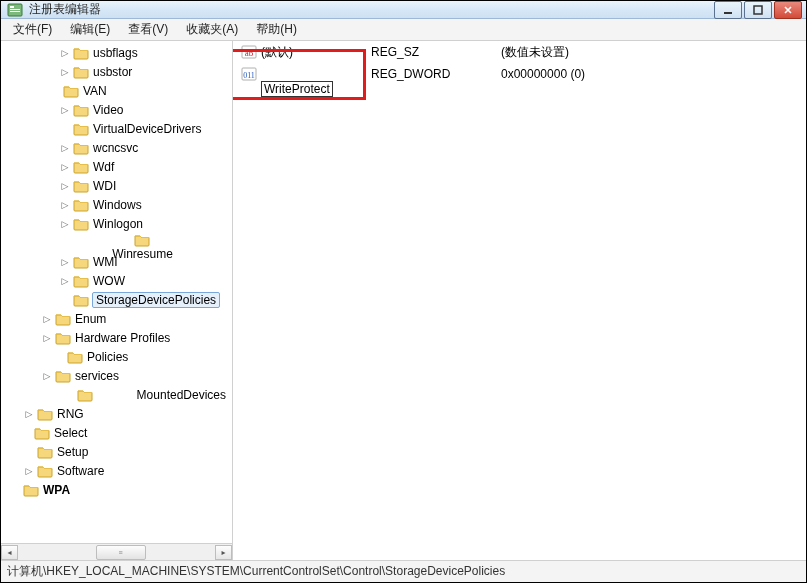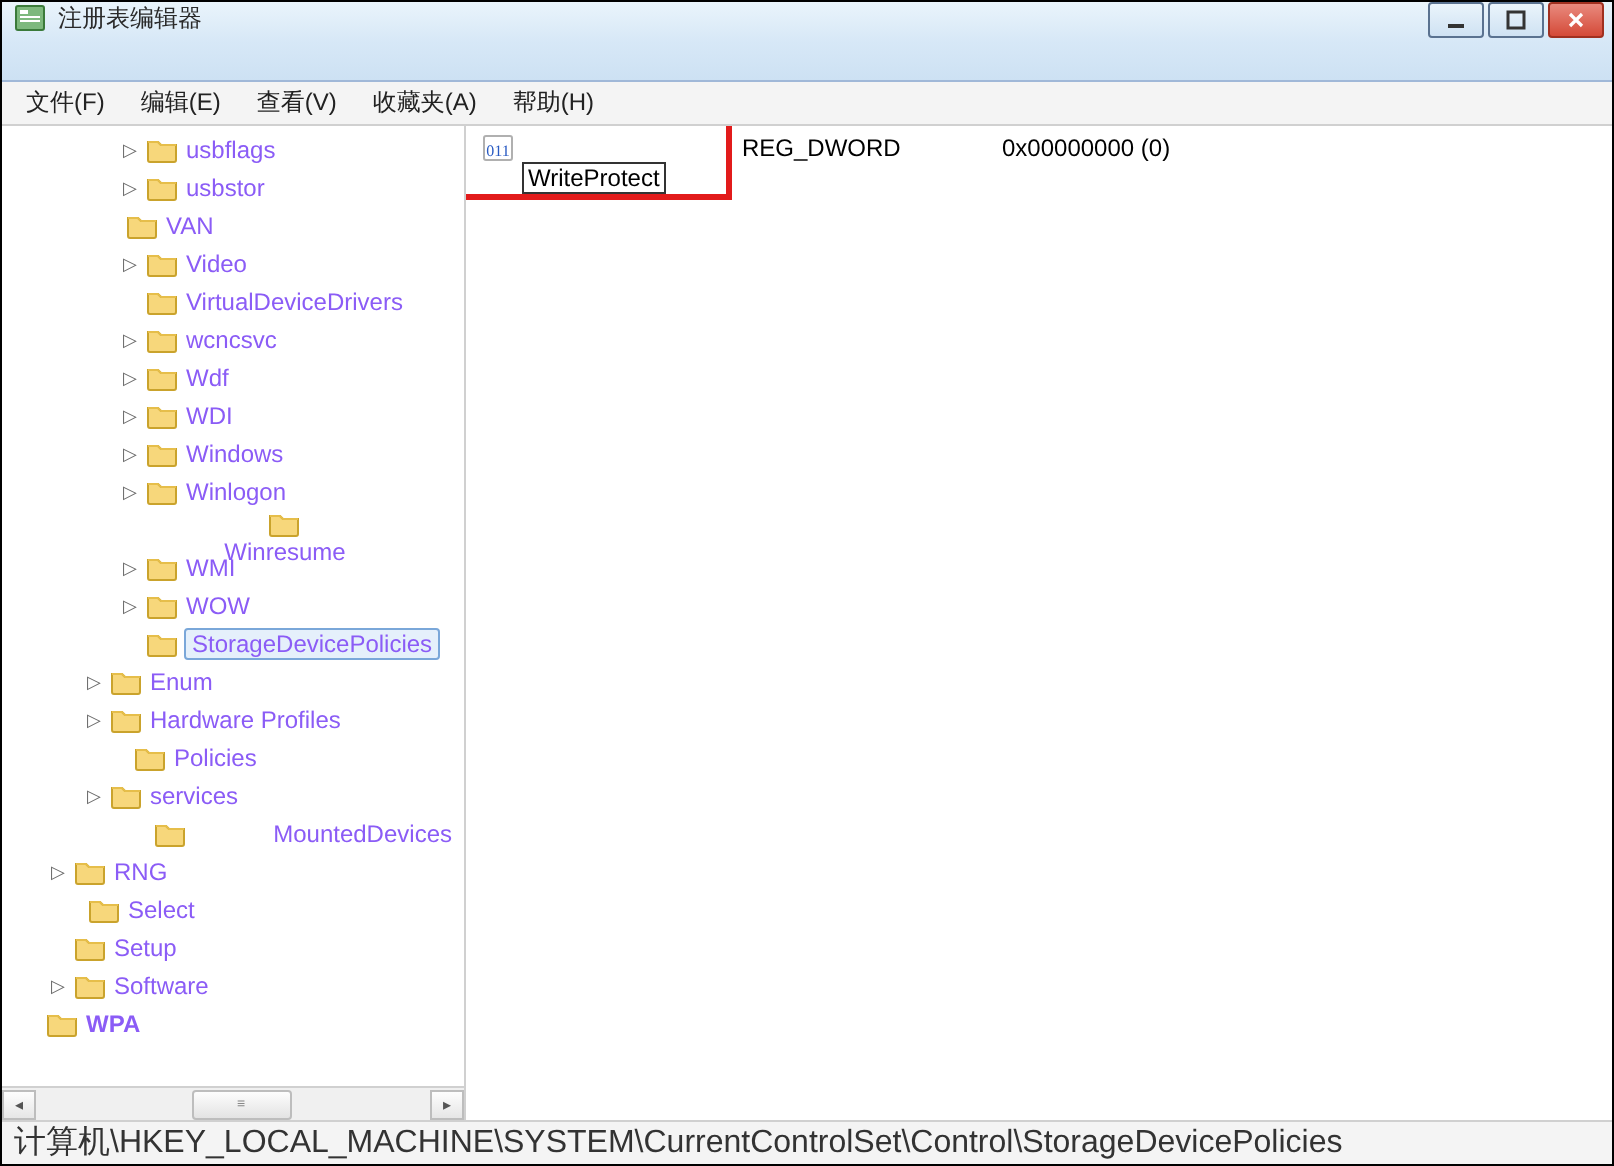--- a/index.html
+++ b/index.html
@@ -10,25 +10,25 @@
     background: #fff;
     width: 807px;
     height: 583px;
     border: 1px solid #000;
     display: flex;
     flex-direction: column;
     overflow: hidden;
   }
   
   .titlebar {
-    height: 40px;
+    height: 18px;
     background: linear-gradient(to bottom, #eaf4fb 0%, #d7e8f7 50%, #cde1f3 100%);
     border-bottom: 1px solid #a0b8d8;
     display: flex;
-    align-items: flex-start;
+    align-items: center;
     padding: 0 4px 0 6px;
   }
   .titlebar .app-icon {
     width: 16px; height: 16px;
     margin-right: 6px;
     display: inline-flex; align-items:center; justify-content:center;
   }
   .titlebar .title { flex: 1; color: #2a2a2a; font-size: 12px; }
   .window-controls { display: flex; gap: 2px; }
   .winbtn {
@@ -87,21 +87,21 @@
   }
   .expander {
     width: 12px; text-align:center; color:#6b6b6b;
     font-size: 9px; user-select:none;
     display:inline-block;
   }
   .folder {
     width: 16px; height: 14px; margin: 0 4px 0 2px;
     display:inline-flex; align-items:center; justify-content:center;
   }
-  .treerow .label { color:#8b5cf6; }
+  .treerow .label { color:#000000; }
   .treerow.selected .label {
     background: #e5f0fb;
     border: 1px solid #7aa7d9;
     border-radius: 2px;
     padding: 0 3px;
     margin-left: -1px;
   }
   
   .hscroll {
     height: 17px;
@@ -172,21 +172,21 @@
     margin-top:29px;
   }
   
   .statusbar {
     height: 22px;
     border-top: 1px solid #d0d0d0;
     background:#f4f4f4;
     display:flex; align-items:center;
     padding: 0 6px;
     color:#333;
-    font-size:16px;
+    font-size:12px;
   }
 </style>
 </head>
 <body>
 
 <div class="titlebar">
   <span class="app-icon">
     <svg width="16" height="16" viewBox="0 0 16 16">
       <rect x="1" y="2" width="14" height="12" rx="1" fill="#7db87d" stroke="#3a7a3a"></rect>
       <rect x="3" y="4" width="4" height="2" fill="#fff"></rect>
@@ -419,21 +419,21 @@
         <div class="treerow" style="padding-left: 22px;">
           <span class="expander">▷</span>
           <span class="folder">
             <svg width="16" height="14" viewBox="0 0 16 14">
               <path d="M1 3 h5 l1.5 1.5 H15 V12 a1 1 0 0 1 -1 1 H2 a1 1 0 0 1 -1 -1 Z" fill="#f7d77b" stroke="#caa32c"></path>
               <path d="M1 3 h5 l1.5 1.5 H15" fill="none" stroke="#e6be4a"></path>
             </svg>
           </span>
           <span class="label">RNG</span>
         </div>
-        <div class="treerow" style="padding-left: 29px;">
+        <div class="treerow" style="padding-left: 19px;">
           <span class="expander"></span>
           <span class="folder">
             <svg width="16" height="14" viewBox="0 0 16 14">
               <path d="M1 3 h5 l1.5 1.5 H15 V12 a1 1 0 0 1 -1 1 H2 a1 1 0 0 1 -1 -1 Z" fill="#f7d77b" stroke="#caa32c"></path>
               <path d="M1 3 h5 l1.5 1.5 H15" fill="none" stroke="#e6be4a"></path>
             </svg>
           </span>
           <span class="label">Select</span>
         </div>
         <div class="treerow" style="padding-left: 22px;">
@@ -471,20 +471,33 @@
       <div class="btn">◂</div>
       <div class="track">
         <div class="thumb">≡</div>
       </div>
       <div class="btn">▸</div>
     </div>
   </div>
 
   <div class="listpane">
     <div class="listbody" id="listbody">
+        <div class="listrow">
+          <div class="cell name">
+            <span class="valicon">
+              <svg width="16" height="16" viewBox="0 0 16 16">
+                <rect x="1" y="2" width="14" height="12" rx="1" fill="#fff" stroke="#b0b0b0"></rect>
+                <text x="8" y="12" font-size="9" font-family="Tahoma" fill="#c23" text-anchor="middle">ab</text>
+              </svg>
+            </span>
+            <span>(默认)</span>
+          </div>
+          <div class="cell type">REG_SZ</div>
+          <div class="cell data">(数值未设置)</div>
+        </div>
         <div class="listrow editing">
           <div class="cell name highlight-box">
             <span class="valicon">
               <svg width="16" height="16" viewBox="0 0 16 16">
                 <rect x="1" y="2" width="14" height="12" rx="1" fill="#fff" stroke="#b0b0b0"></rect>
                 <text x="8" y="12" font-size="8" font-family="Tahoma" fill="#2759c2" text-anchor="middle">011</text>
               </svg>
             </span>
             <span class="edit">WriteProtect</span>
           </div>

